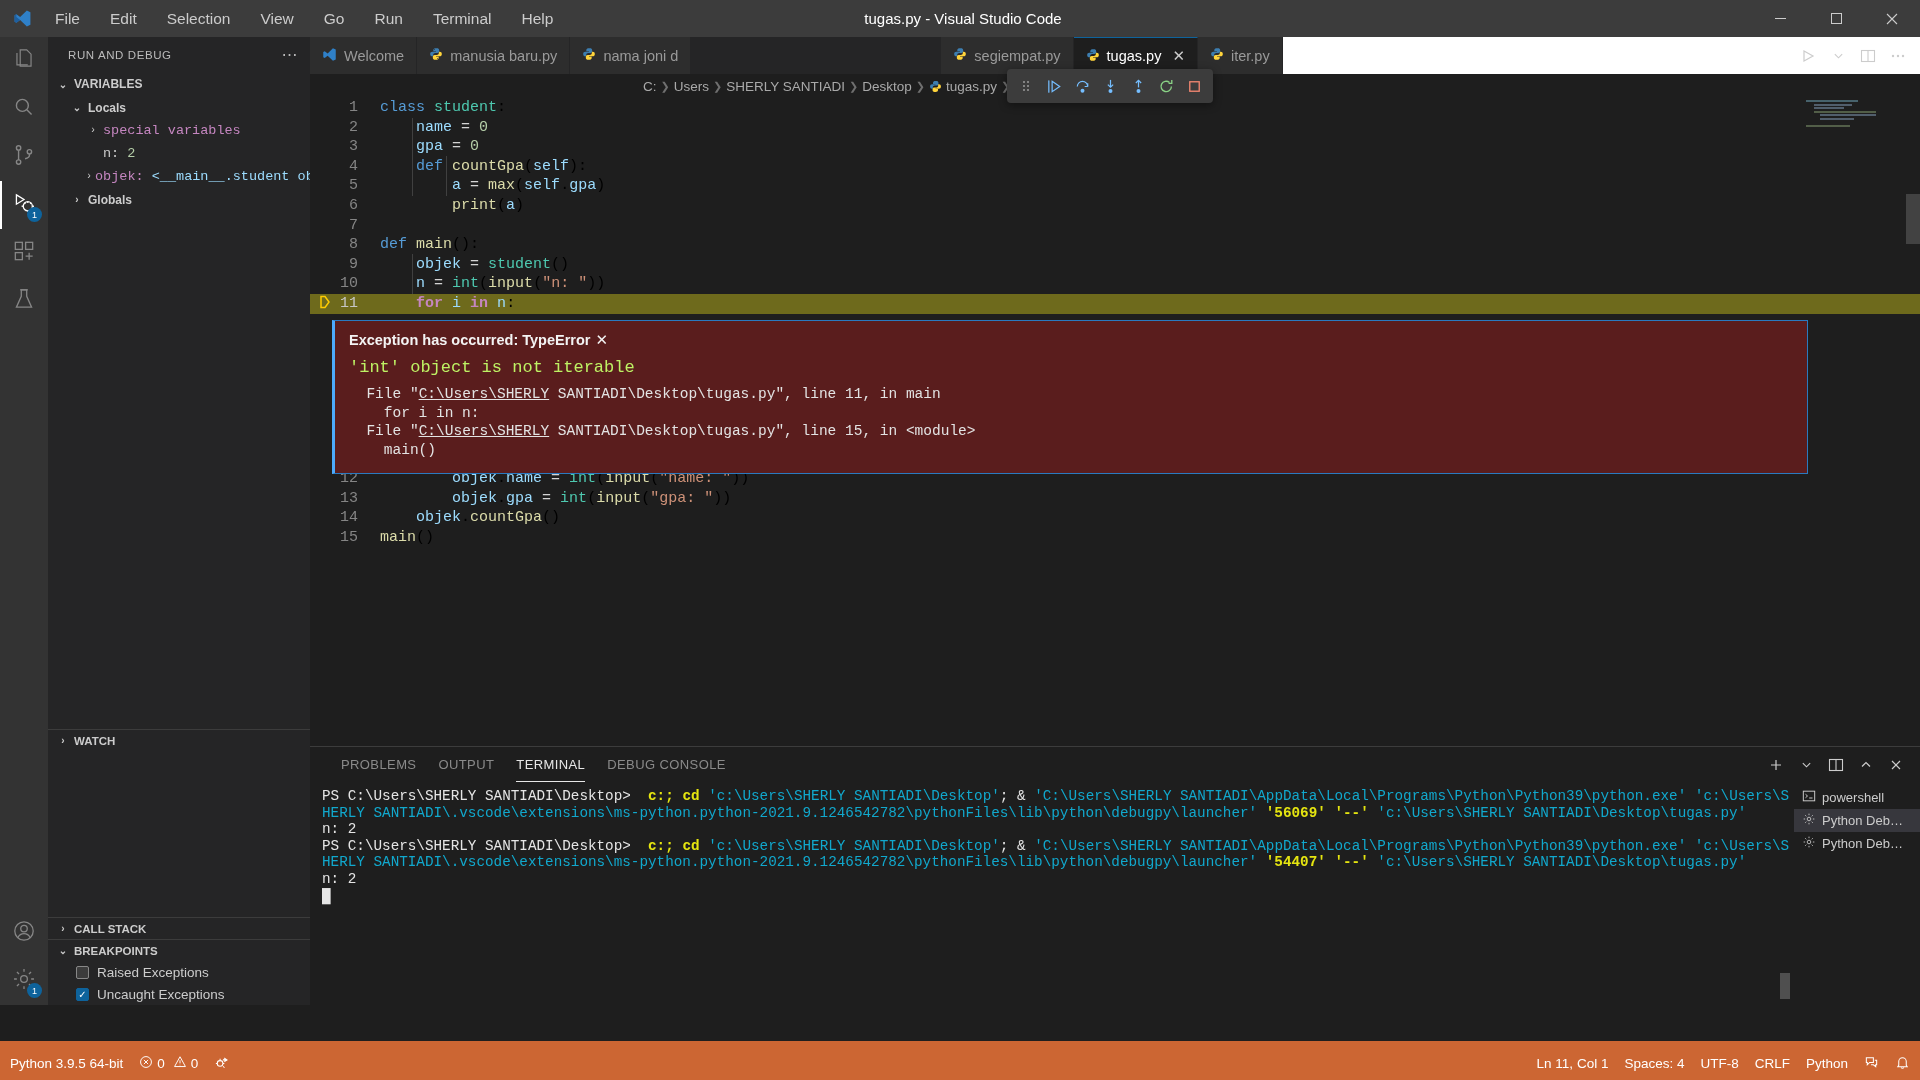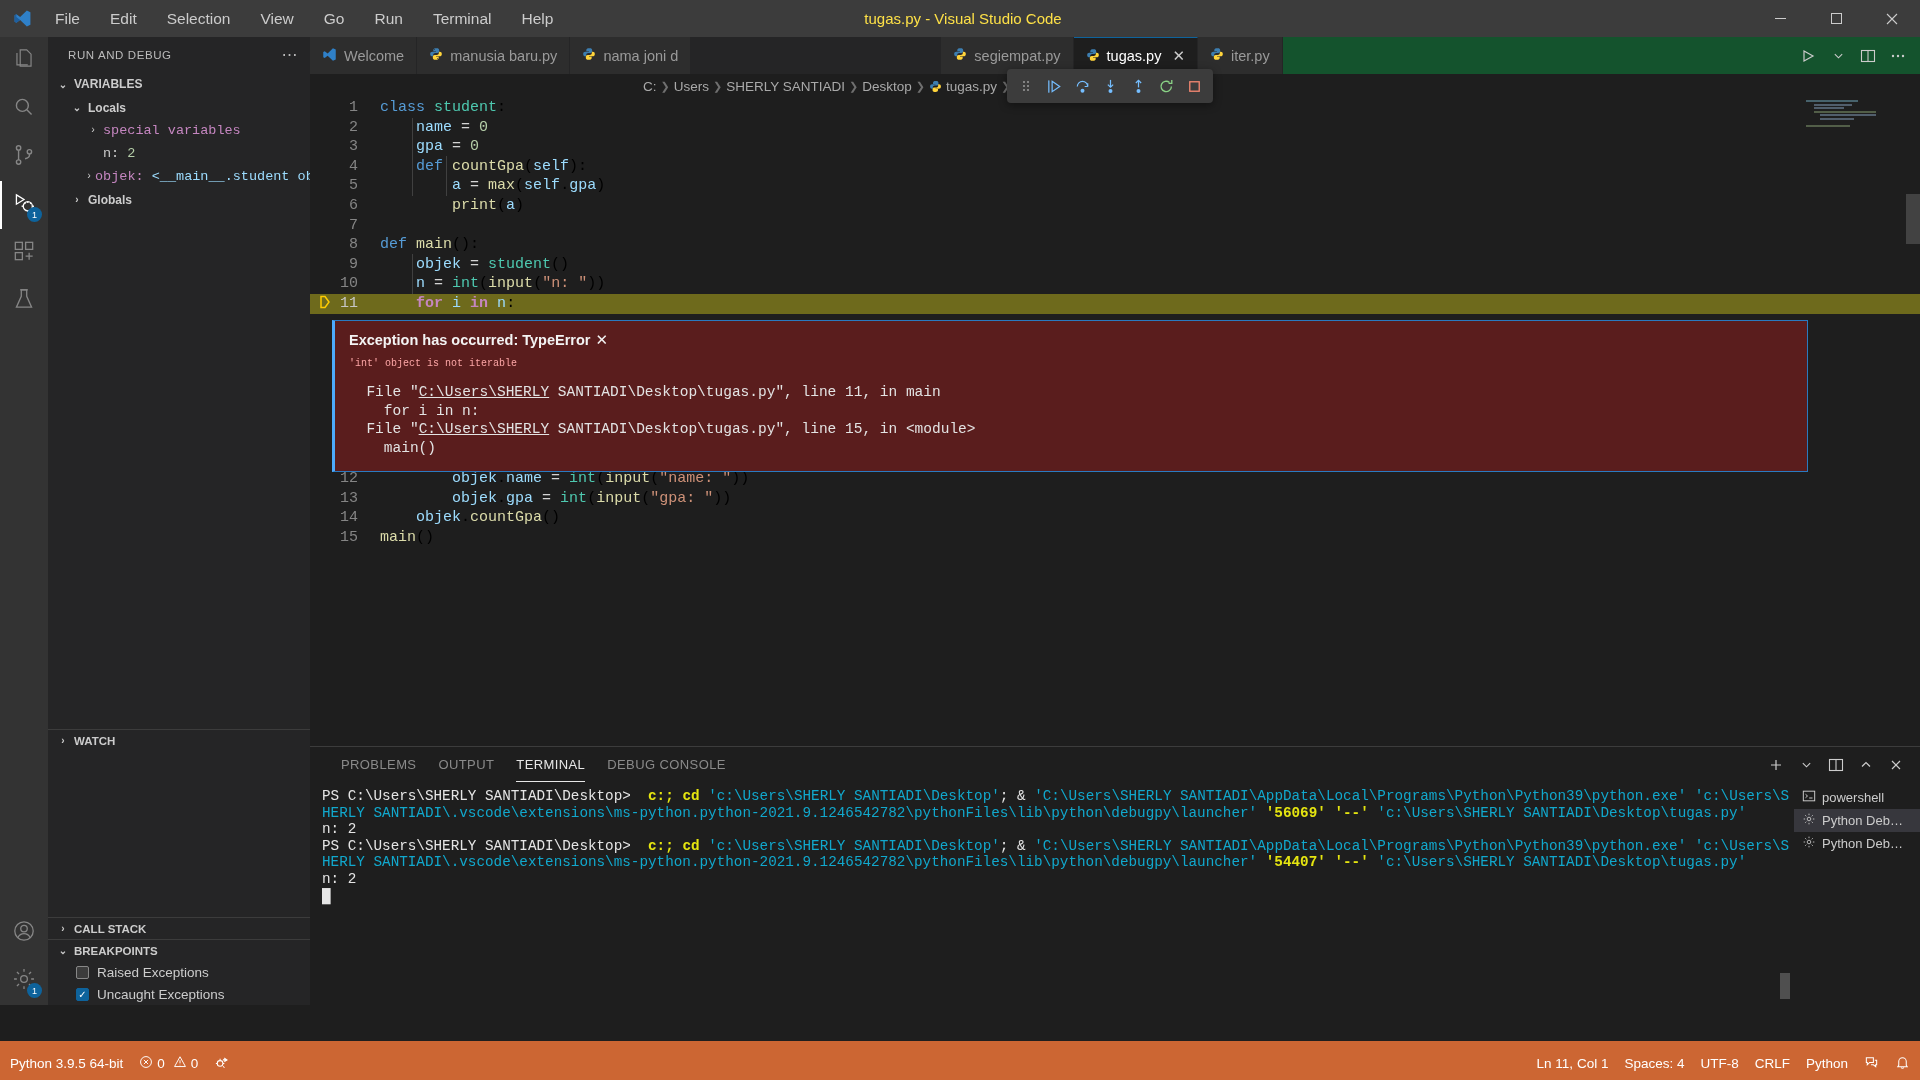--- a/index.html
+++ b/index.html
@@ -15,21 +15,21 @@
   
   #titlebar {
     height: 37px; background: #3c3c3c; display: flex; align-items: center;
     color: #cccccc; font-size: 15px; position: relative;
   }
   #vscode-logo { width: 44px; display: flex; align-items: center; justify-content: center; }
   #menubar { display: flex; align-items: center; gap: 8px; }
   .menu-item { padding: 4px 11px; font-size: 15.5px; color: #cccccc; cursor: default; }
   #window-title {
     position: absolute; left: 6px; right: 0; text-align: center;
-    font-size: 15px; color: #fde047; pointer-events: none;
+    font-size: 15px; color: #ffffff; pointer-events: none;
   }
   #window-controls { position: absolute; right: 0; top: 0; height: 37px; display: flex; z-index: 5; }
   .wc { width: 56px; height: 37px; display: flex; align-items: center; justify-content: center; color: #cccccc; }
 
   
   #main { display: flex; height: calc(1080px - 37px - 28px - 47px); }
 
   
   #activitybar {
     width: 48px; background: #333333; display: flex; flex-direction: column;
@@ -69,21 +69,21 @@
     height: 22px; display: flex; align-items: center; gap: 4px; padding-left: 8px;
     color: #cccccc; font-size: 11.5px; font-weight: bold; border-top: 1px solid #3c3c3c;
   }
   .cb-row { height: 22px; display: flex; align-items: center; padding-left: 28px; gap: 8px; font-size: 13.5px; color: #cccccc; }
   .cbx { width: 13px; height: 13px; border: 1px solid #888; background: #3c3c3c; border-radius: 2px;
          display: inline-flex; align-items: center; justify-content: center; }
   .cbx.checked { background: #0e639c; border-color: #0e639c; color: #fff; font-size: 10px; }
 
   
   #editorarea { flex: 1; display: flex; flex-direction: column; min-width: 0; background: #1e1e1e; }
-  #tabsrow { height: 37px; background: #14532d; display: flex; position: relative; }
+  #tabsrow { height: 37px; background: #ffffff; display: flex; position: relative; }
   .tab {
     display: flex; align-items: center; gap: 7px; padding: 0 12px; height: 37px;
     background: #2d2d2d; color: #9a9a9a; font-size: 14.5px; border-right: 1px solid #252526;
     white-space: nowrap; max-width: 230px; overflow: hidden;
   }
   .tab.active { background: #1e1e1e; color: #ffffff; border-top: 1px solid #0e639c; }
   .tab .close { color: #cccccc; font-size: 15px; margin-left: 4px; }
   #tabs-right { margin-left: auto; display: flex; align-items: center; gap: 2px; padding-right: 8px; color: #cccccc; }
   .tbtn { width: 28px; height: 28px; display: flex; align-items: center; justify-content: center; }
 
@@ -126,21 +126,21 @@
   .indent-guide { position: absolute; width: 1px; background: #404040; }
 
   
   #exception {
     position: absolute; left: 22px; right: 112px; top: 222px;
     background: #5a1d1d; border: 1px solid #2a7ac0; border-left: 3px solid #4daafc;
     padding: 10px 14px 14px 14px; z-index: 8;
   }
   #exception .exc-title { font-size: 14.5px; font-weight: bold; color: #f3f3f3; margin-bottom: 9px; }
   #exception .exc-title .x { font-weight: normal; font-size: 15px; margin-left: 5px; }
-  #exception .exc-msg { font-size: 10px; color: #fca5a5; margin-bottom: 14px; }
+  #exception .exc-msg { font-size: 17px; color: #bef264; margin-bottom: 8px; }
   #exception .exc-tb { font-size: 14.5px; color: #e3e3e3; line-height: 18.5px; white-space: pre; }
   #exception .lnk { text-decoration: underline; }
 
   
   #minimap { position: absolute; right: 14px; top: 2px; width: 100px; height: 100%; opacity: .85; }
   .mm-line { height: 2px; margin-bottom: 1.5px; background: #5a6a7a; }
 
   #editor-scrollbar { position: absolute; right: 0; top: 96px; width: 14px; height: 50px; background: #424242; }
 
   

